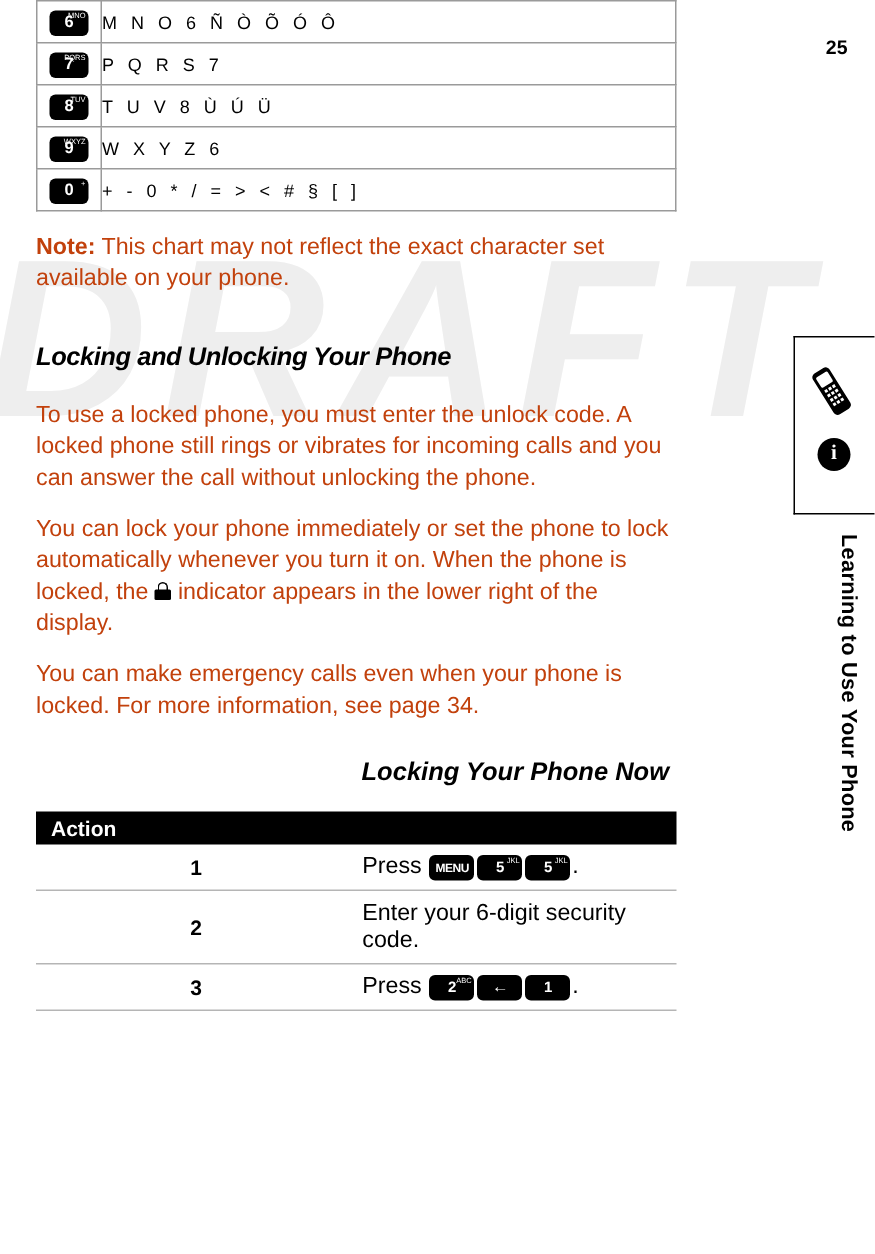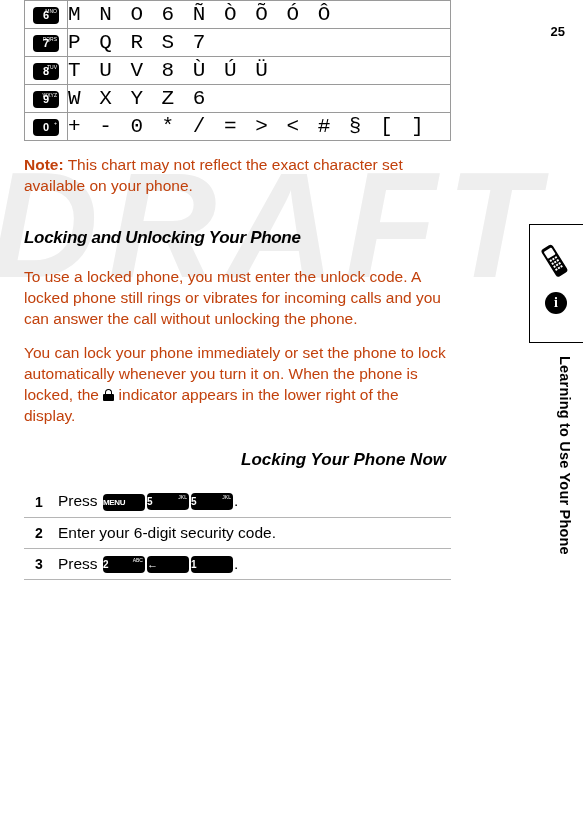--- a/index.html
+++ b/index.html
@@ -120,23 +120,23 @@
     border: 1px solid #9a9a9a;
     padding: 0;
     vertical-align: middle;
   }
   td.keycol {
     width: 42px;
     text-align: center;
   }
   td.charcol {
     padding-left: 9px;
-    font-size: 21px;
+    font-size: 12px;
     letter-spacing: 3px;
-    font-family: Liberation Mono, monospace;
+    font-family: Liberation Sans, sans-serif;
   }
   .keybtn {
     display: inline-block;
     width: 26px;
     height: 17px;
     border-radius: 4px;
     background: #000;
     color: #fff;
     font-size: 11px;
     font-weight: bold;
@@ -230,28 +230,29 @@
   }
   table.actions td.txt {
     padding-left: 4px;
   }
   table.actions tr.headrow td {
     border-bottom: none;
     padding: 0;
   }
   .inlinekey {
     display: inline-block;
-    width: 42px;
+    width: 30px;
     height: 17px;
     border-radius: 4px;
     background: #000;
     color: #fff;
     font-size: 10px;
     font-weight: bold;
     line-height: 17px;
+    text-align: center;
     vertical-align: 1px;
     margin: 0 1px;
     position: relative;
   }
   .inlinekey .sub {
     position: absolute;
     right: 2px;
     top: 1px;
     font-size: 5px;
     font-weight: normal;
@@ -318,25 +319,31 @@
   </table>
 
   <p class="note"><b>Note:</b><span> This chart may not reflect the exact character set available on your phone.</span></p>
 
   <h1 class="section">Locking and Unlocking Your Phone</h1>
 
   <p class="body">To use a locked phone, you must enter the unlock code. A locked phone still rings or vibrates for incoming calls and you can answer the call without unlocking the phone.</p>
 
   <p class="body"><span>You can lock your phone immediately or set the phone to lock automatically whenever you turn it on. When the phone is locked, the </span><span class="lockicon"><span class="shackle"></span><span class="bodyb"></span></span><span> indicator appears in the lower right of the display.</span></p>
 
+  <p class="body">You can make emergency calls even when your phone is locked. For more information, see page 34.</p>
 
   <h2 class="subsection">Locking Your Phone Now</h2>
 
   <table class="actions">
     <tbody>
+      <tr class="headrow">
+        <td colspan="2" style="padding:0;border:none;">
+          <div class="hdr" style="background:#000;color:#fff;font-size:14px;font-weight:bold;padding:3px 0 3px 10px;">Action</div>
+        </td>
+      </tr>
       <tr>
         <td class="num">1</td>
         <td class="txt"><span>Press </span><span class="inlinekey menukey"><span>MENU</span></span><span class="inlinekey"><span>5</span><span class="sub">JKL</span></span><span class="inlinekey"><span>5</span><span class="sub">JKL</span></span><span>.</span></td>
       </tr>
       <tr>
         <td class="num">2</td>
         <td class="txt">Enter your 6-digit security code.</td>
       </tr>
       <tr>
         <td class="num">3</td>

